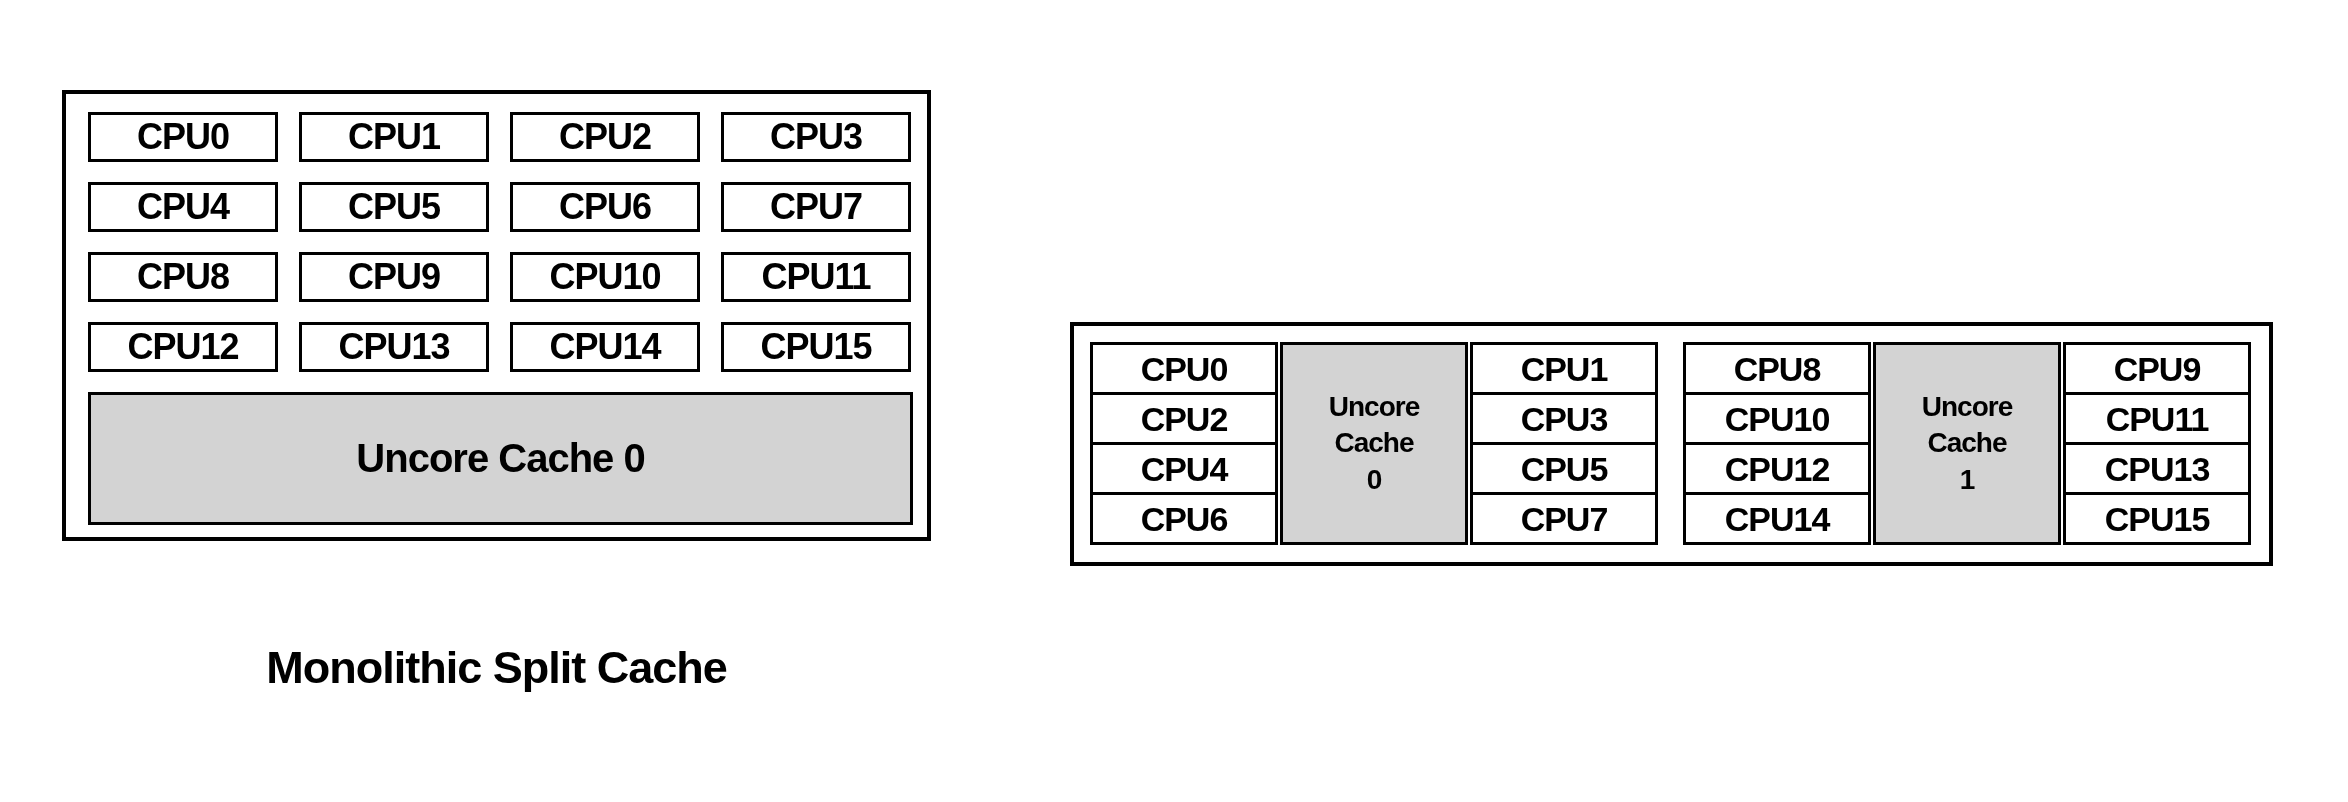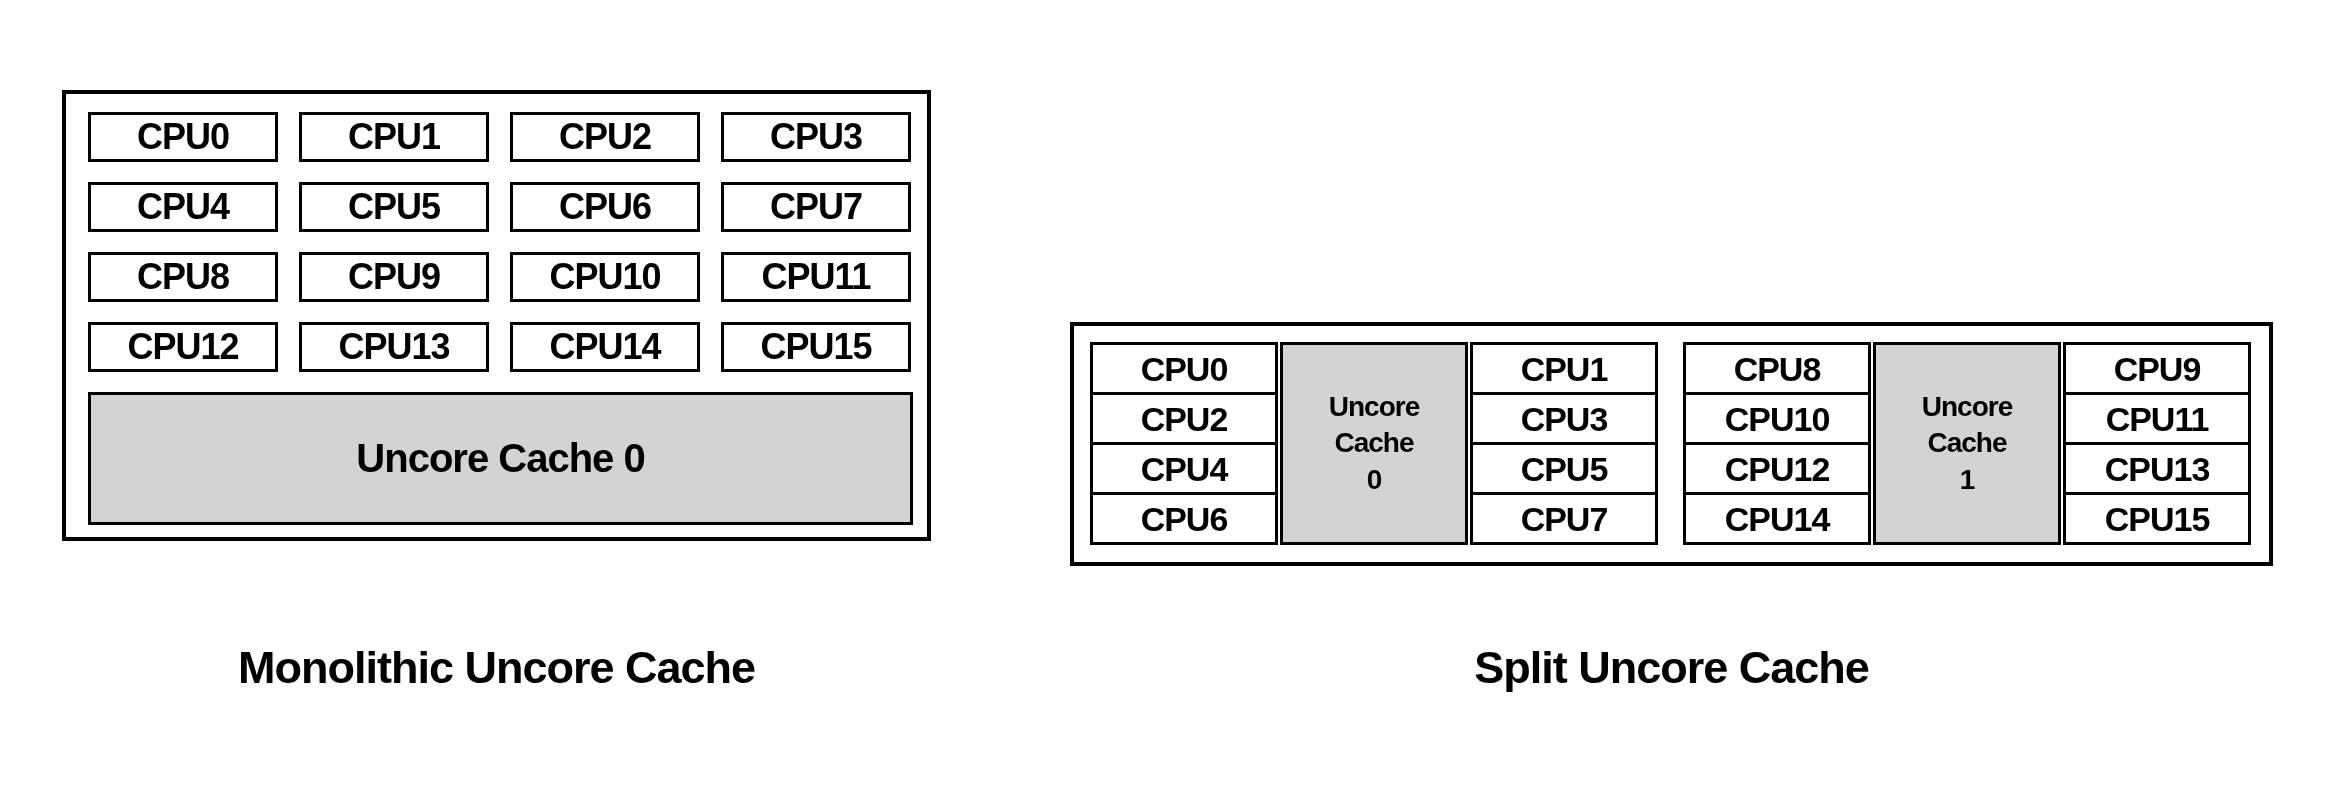--- a/index.html
+++ b/index.html
@@ -140,21 +140,21 @@
     <div class="cpu-box">CPU10</div>
     <div class="cpu-box">CPU11</div>
     <div class="cpu-box">CPU12</div>
     <div class="cpu-box">CPU13</div>
     <div class="cpu-box">CPU14</div>
     <div class="cpu-box">CPU15</div>
   </div>
 
   <div class="mono-cache cache-fill" style="background: rgb(211, 211, 211);">Uncore Cache 0</div>
 
-  <div class="caption caption-mono">Monolithic Uncore Cache</div>
+  <div class="caption caption-mono">Monolithic Split Cache</div>
 
   <div class="outer-box split-outer"></div>
 
   <div class="cluster cluster-1">
     <div class="cpu-col">
       <div class="cpu-cell">CPU0</div>
       <div class="cpu-cell">CPU2</div>
       <div class="cpu-cell">CPU4</div>
       <div class="cpu-cell">CPU6</div>
     </div>
@@ -180,15 +180,14 @@
 Cache
 1</div>
     <div class="cpu-col">
       <div class="cpu-cell">CPU9</div>
       <div class="cpu-cell">CPU11</div>
       <div class="cpu-cell">CPU13</div>
       <div class="cpu-cell">CPU15</div>
     </div>
   </div>
 
-  <div class="caption caption-split">Split Uncore Cache</div>
 
 </div>
 
 </body></html>

